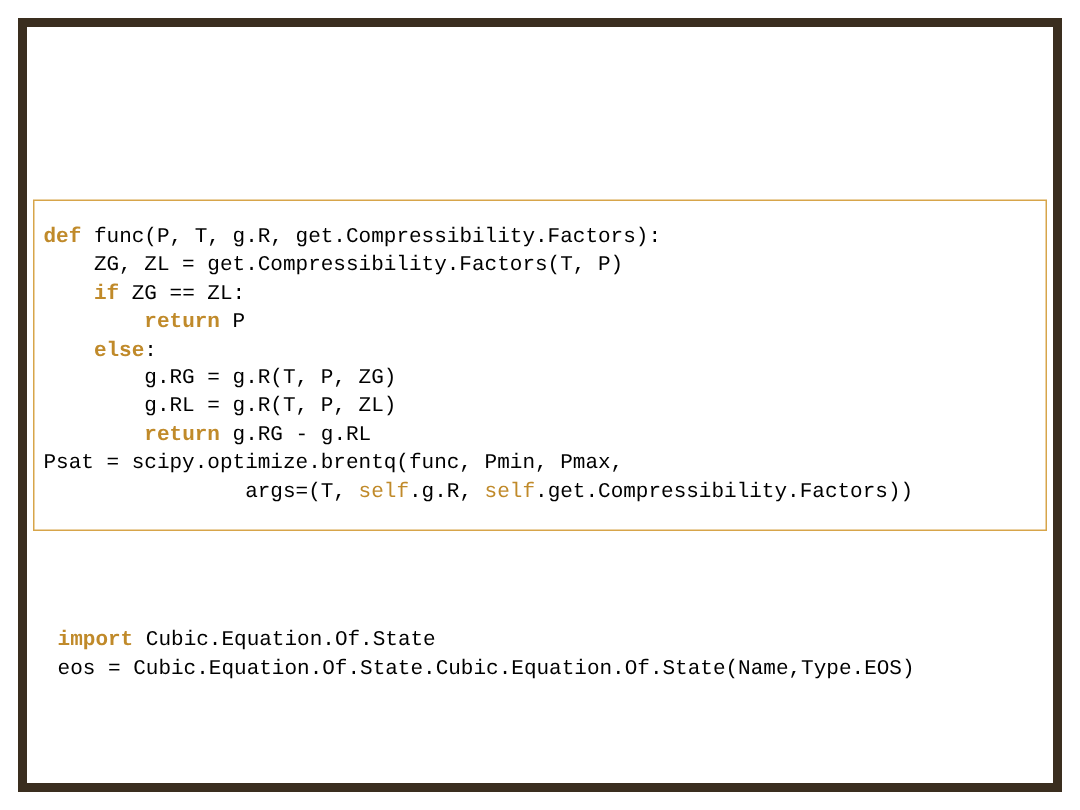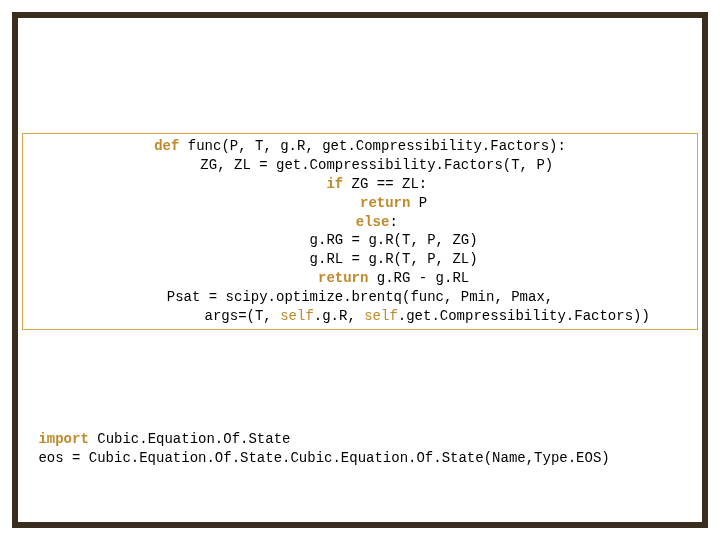--- a/index.html
+++ b/index.html
@@ -18,30 +18,29 @@
     bottom: 12px;
     border: 6px solid #3a2e1f;
     background: #ffffff;
   }
   .code-block-1 {
     position: absolute;
     top: 115px;
     left: 4px;
     right: 4px;
     border: 1px solid #d7a54a;
-    padding: 3px 6px;
+    padding: 15px 6px;
     font-size: 14px;
     line-height: 1.35;
     white-space: pre;
     color: #000;
-    text-align: center;
   }
   .code-block-2 {
     position: absolute;
-    top: 408px;
+    top: 396px;
     left: 4px;
     right: 4px;
     padding: 4px 8px;
     font-size: 14px;
     line-height: 1.35;
     white-space: pre;
     color: #000;
   }
   .kw { color: #c08a2a; font-weight: bold; }
   .self { color: #c08a2a; }

